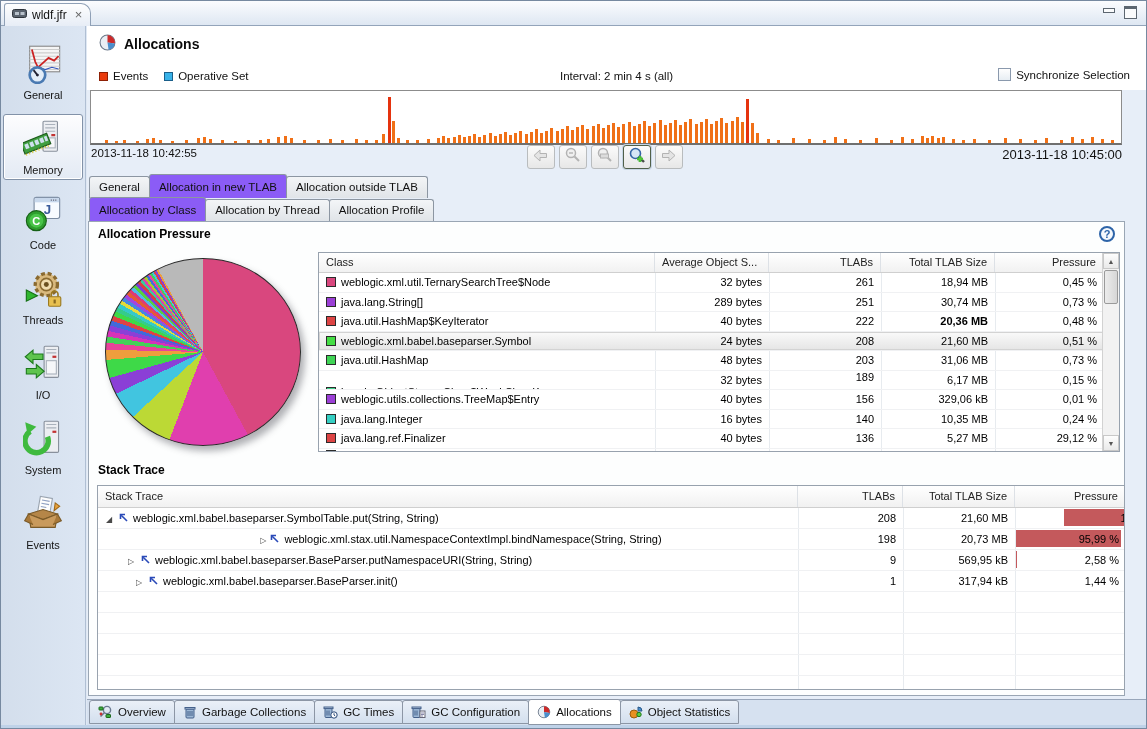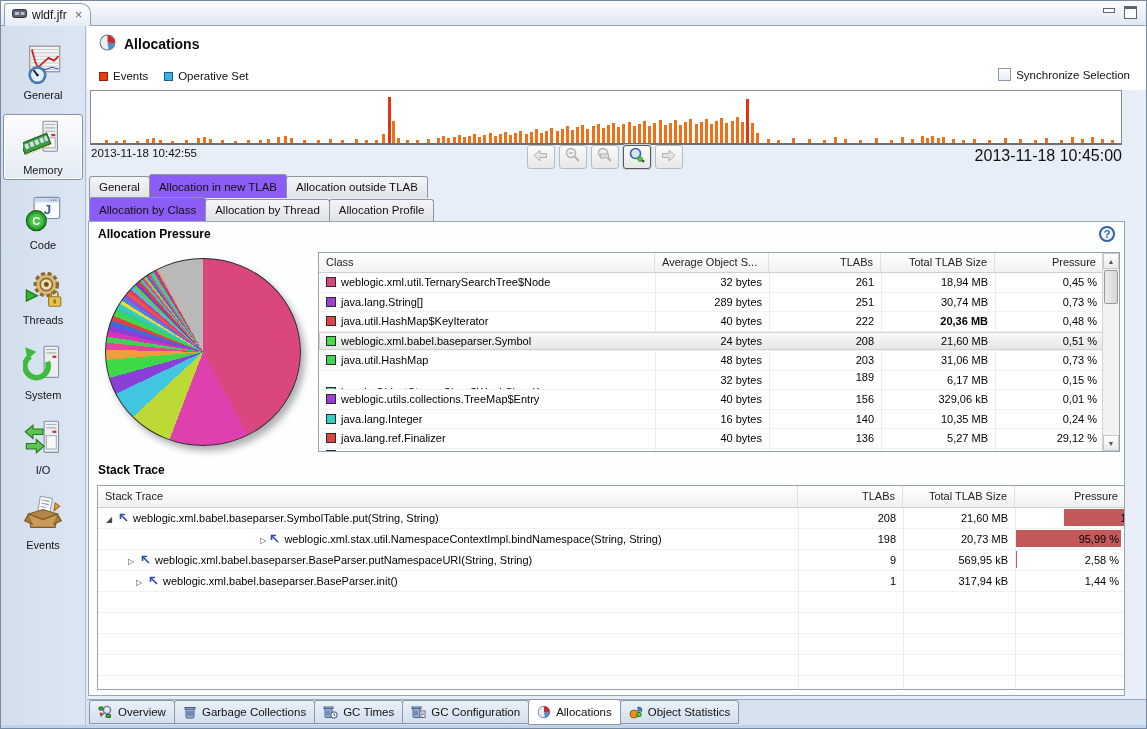--- a/index.html
+++ b/index.html
@@ -44,21 +44,21 @@
   .legend-right { position:absolute; right:16px; top:6px; display:flex; align-items:center; gap:5px;
                   font-size:11.5px; color:#111; }
   .checkbox { width:13px; height:13px; border:1px solid #8a99ad;
               background:linear-gradient(#fefefe,#e7edf3); }
   
   .chart { position:absolute; left:3px; top:64px; width:1032px; height:55px; background:#fff;
            border:1px solid #8c8c8c; border-bottom:2px solid #6f6f6f; }
   .bar { position:absolute; bottom:0; width:3px; background:#f07017; }
   .date-left  { position:absolute; left:4px;  top:121px; font-size:11.5px; color:#111; }
   .date-right { position:absolute; left:3px; width:1032px; top:121px; text-align:right;
-                font-size:16px; color:#111; }
+                font-size:13px; color:#111; }
   .toolbar { position:absolute; left:0; width:1035px; top:119px; text-align:center; }
   .tbtn { width:28px; height:24px; border:1px solid #b9bcbe; border-radius:3px;
           background:linear-gradient(#fbfbfb,#e7e7e7); display:inline-flex; align-items:center;
           justify-content:center; margin:0 2px; vertical-align:top; }
   .tbtn.enabled { border-color:#50604a; box-shadow:0 0 0 1px #c6d4e4; }
   
   .tabs { position:absolute; left:2px; display:flex; z-index:3; }
   #tabs1 { top:150px; } #tabs2 { top:173px; z-index:4; }
   .tab { height:22px; padding:4px 9px 0; border:1px solid #8c96a2; border-bottom:none;
          border-radius:3px 3px 0 0; background:linear-gradient(#f3f5f7,#e0e4e8);
@@ -177,31 +177,31 @@
               <circle cx="21" cy="14" r="2.2" fill="#6a5020"></circle>
               <path d="M3 19 L13 24 L3 29 Z" fill="#2fb52f" stroke="#157015"></path>
               <rect x="23" y="25" width="11" height="8.5" rx="1" fill="#e8c050" stroke="#9a7a20"></rect>
               <path d="M25.5 25 v-2.2 a3 3 0 0 1 6 0 V25" stroke="#9a7a20" fill="none" stroke-width="1.5"></path>
               <rect x="27.5" y="27.5" width="2" height="3.5" fill="#8a6a20"></rect>
             </svg></span><span class="lbl">Threads</span></div>
         <div class="side-item"><span class="sicon"><svg width="40" height="40" viewBox="0 0 36 36">
               <rect x="19" y="2" width="13" height="28" rx="1" fill="#eceef2" stroke="#88909c"></rect>
               <path d="M21 5H30M21 8H30" stroke="#aab2bc"></path>
               <rect x="26.5" y="10.5" width="3.5" height="2" fill="#c23333"></rect>
-              <path d="M 6.5 11 A 10.5 10.5 0 1 0 22 16" fill="none" stroke="#3fba3f" stroke-width="5"></path>
-              <path d="M2 3 L12 7 L4 14 Z" fill="#3fba3f"></path>
-            </svg></span><span class="lbl">System</span></div>
+              <rect x="21" y="15" width="9" height="12" fill="#f6f7f9" stroke="#aab2bc"></rect>
+              <path d="M18 9 h-9 v-3.5 l-7 6 7 6 v-3.5 h9 z" fill="#5ec44e" stroke="#1d7a1d"></path>
+              <path d="M3 22 h9 v-3.5 l7 6 -7 6 v-3.5 h-9 z" fill="#5ec44e" stroke="#1d7a1d"></path>
+            </svg></span><span class="lbl">I/O</span></div>
         <div class="side-item"><span class="sicon"><svg width="40" height="40" viewBox="0 0 36 36">
               <rect x="19" y="2" width="13" height="28" rx="1" fill="#eceef2" stroke="#88909c"></rect>
               <path d="M21 5H30M21 8H30" stroke="#aab2bc"></path>
               <rect x="26.5" y="10.5" width="3.5" height="2" fill="#c23333"></rect>
-              <rect x="21" y="15" width="9" height="12" fill="#f6f7f9" stroke="#aab2bc"></rect>
-              <path d="M18 9 h-9 v-3.5 l-7 6 7 6 v-3.5 h9 z" fill="#5ec44e" stroke="#1d7a1d"></path>
-              <path d="M3 22 h9 v-3.5 l7 6 -7 6 v-3.5 h-9 z" fill="#5ec44e" stroke="#1d7a1d"></path>
-            </svg></span><span class="lbl">I/O</span></div>
+              <path d="M 6.5 11 A 10.5 10.5 0 1 0 22 16" fill="none" stroke="#3fba3f" stroke-width="5"></path>
+              <path d="M2 3 L12 7 L4 14 Z" fill="#3fba3f"></path>
+            </svg></span><span class="lbl">System</span></div>
         <div class="side-item"><span class="sicon"><svg width="40" height="40" viewBox="0 0 36 36">
               <g transform="rotate(10 20 12)">
                 <rect x="14" y="3" width="11" height="14" fill="#fdfdfd" stroke="#9aa4b0"></rect>
                 <path d="M16 6h7M16 9h7M16 12h5" stroke="#8fa0c2"></path>
               </g>
               <path d="M29 8 l4 3 -5 4 z" fill="#e8a23c" stroke="#a06a1a"></path>
               <path d="M5 18 L18 14 L31 18 L18 23 Z" fill="#b58648" stroke="#7a5a28"></path>
               <path d="M5 18 L7 30 L29 30 L31 18 L18 23 Z" fill="#c99a5c" stroke="#7a5a28"></path>
               <path d="M5 18 L1.5 24 L9 27.5" fill="#a87838" stroke="#7a5a28"></path>
               <path d="M31 18 L34.5 24 L27 27.5" fill="#a87838" stroke="#7a5a28"></path>
@@ -218,20 +218,21 @@
         <span class="page-title">Allocations</span>
       </div>
 
       <div class="legend-row">
         <div class="legend-left">
           <span class="sq events"></span>
           <span>Events</span>
           <span class="sq opset"></span>
           <span>Operative Set</span>
         </div>
+        <div class="legend-center">Interval: 2 min 4 s (all)</div>
         <div class="legend-right">
           <span class="checkbox"></span>
           <span>Synchronize Selection</span>
         </div>
       </div>
 
       <div class="chart" id="timeline">
           <div class="bar" style="left: 1.4%; height: 5%; background: rgb(240, 112, 23);"></div>
           <div class="bar" style="left: 2.3%; height: 4%; background: rgb(240, 112, 23);"></div>
           <div class="bar" style="left: 3.1%; height: 6%; background: rgb(240, 112, 23);"></div>

